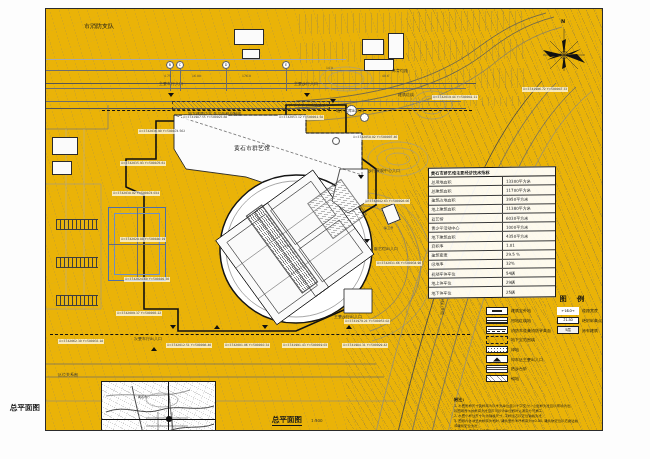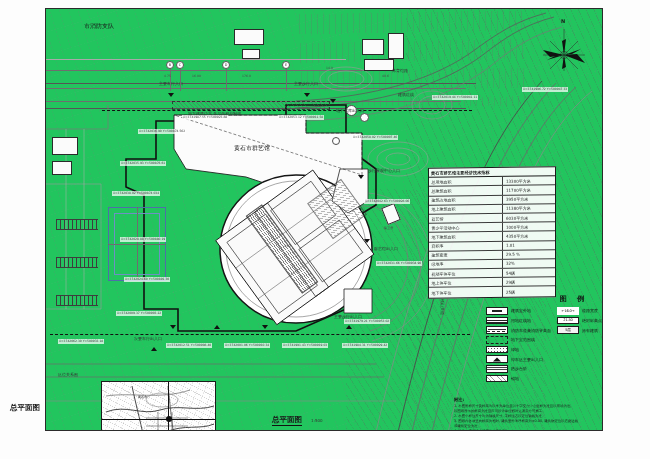--- a/index.html
+++ b/index.html
@@ -15,21 +15,21 @@
     width: 650px; height: 459px;
     background: #fdfdfd;
   }
 
   
   #frame {
     position: absolute;
     left: 45px; top: 8px;
     width: 558px; height: 423px;
     border: 1px solid #2b2b2b;
-    background: #22c55e;
+    background: #eab308;
     overflow: hidden;
   }
 
   
   .bg-survey {
     position: absolute; inset: 0;
     background-image:
       repeating-linear-gradient(73deg, rgba(120,120,120,0.16) 0 0.6px, rgba(255,255,255,0) 0.6px 9px),
       repeating-linear-gradient(163deg, rgba(150,150,150,0.07) 0 0.5px, rgba(255,255,255,0) 0.5px 22px);
     pointer-events: none;

